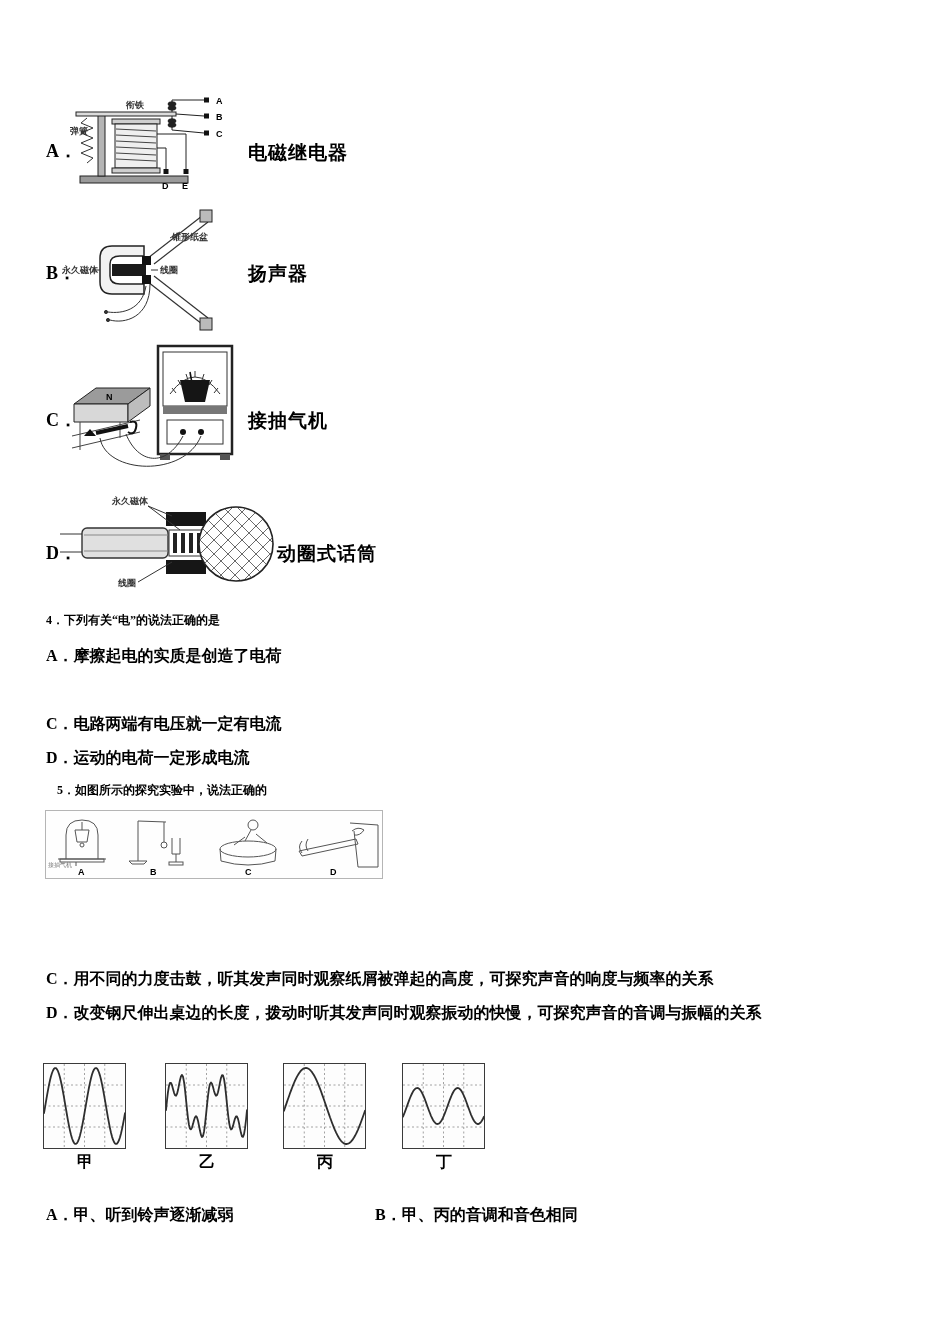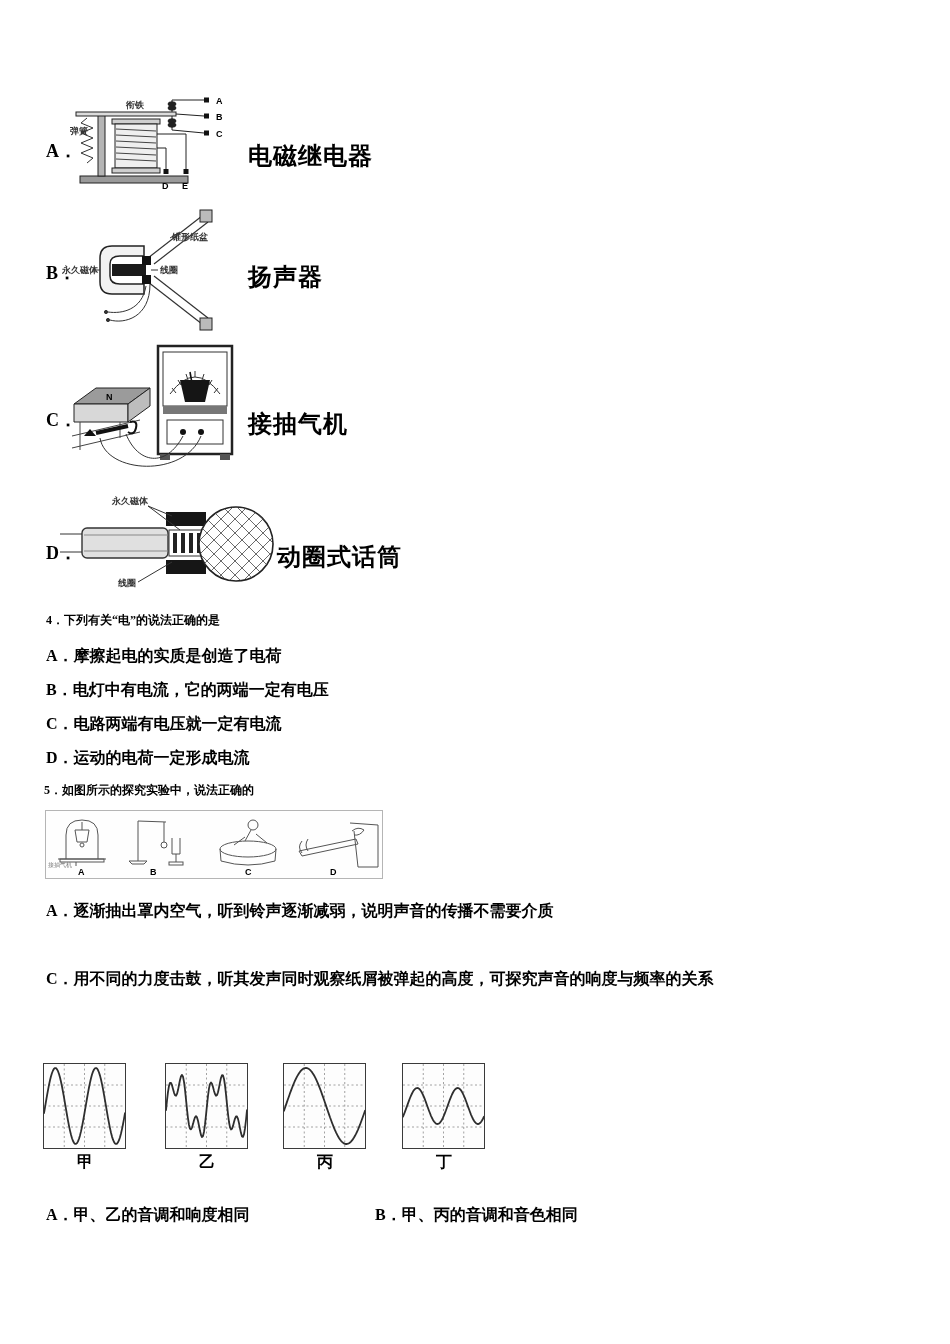--- a/index.html
+++ b/index.html
@@ -1,20 +1,20 @@
 <!DOCTYPE html>
 <html><head>
 <meta charset="utf-8">
 <style>
   html,body{margin:0;padding:0;background:#ffffff;}
   #page{position:relative;width:950px;height:1344px;background:#ffffff;overflow:hidden;
         font-family:"Liberation Serif","DejaVu Serif",serif;color:#000;}
   .abs{position:absolute;}
   .letter{font-size:18px;font-weight:bold;}
-  .caption{font-size:24px;font-weight:bold;letter-spacing:1px;}
+  .caption{font-size:19px;font-weight:bold;letter-spacing:1px;}
   .stem{font-size:12px;font-weight:bold;white-space:nowrap;}
   .opt{font-size:16px;font-weight:bold;white-space:nowrap;}
   .wavelabel{font-size:16px;font-weight:bold;text-align:center;}
   svg text{font-family:"Liberation Sans","DejaVu Sans",sans-serif;}
   .dlabel{font-size:9px;fill:#333;font-weight:bold;}
   .tlabel{font-size:9px;fill:#000;font-weight:bold;}
   .sketch{stroke:#555;fill:none;stroke-width:1;}
   svg.waveplot{border:1.6px solid #3a3a3a;background:#fdfdfd;display:block;}
   .gridline{stroke:#8a8a8a;stroke-width:0.8;stroke-dasharray:2,2.5;}
   .wave{fill:none;stroke:#2e2e2e;stroke-width:1.8;stroke-linejoin:round;stroke-linecap:round;}
@@ -230,25 +230,24 @@
       <line x1="88" y1="14" x2="112" y2="24"></line>
       <line x1="88" y1="14" x2="120" y2="38"></line>
     </g>
     <text class="dlabel" x="58" y="94">线圈</text>
     <line x1="78" y1="90" x2="112" y2="70" stroke="#333"></line>
   </svg>
   <div class="abs caption" style="left:277px;top:541px;">动圈式话筒</div>
 
   <div class="abs stem" style="left:46px;top:612px;">4．下列有关“电”的说法正确的是</div>
   <div class="abs opt" style="left:46px;top:646px;">A．摩擦起电的实质是创造了电荷</div>
-  <div class="abs opt" style="left:46px;top:680px;">B．电灯中有电流，它的两端一定有电压</div>
   <div class="abs opt" style="left:46px;top:714px;">C．电路两端有电压就一定有电流</div>
   <div class="abs opt" style="left:46px;top:748px;">D．运动的电荷一定形成电流</div>
 
-  <div class="abs stem" style="left:44px;top:782px;">5．如图所示的探究实验中，说法正确的</div>
+  <div class="abs stem" style="left:57px;top:782px;">5．如图所示的探究实验中，说法正确的</div>
   <svg class="abs figbox" style="left:45px;top:810px;" width="336" height="67" viewBox="0 0 336 67">
 
     <g class="sketch">
       <path d="M20,48 L20,24 Q20,9 36,9 Q52,9 52,24 L52,48"></path>
       <line x1="12" y1="48" x2="60" y2="48"></line>
       <rect x="14" y="48" width="44" height="3"></rect>
       <line x1="36" y1="11" x2="36" y2="19"></line>
       <path d="M29,19 L43,19 L41,31 L31,31 Z"></path>
       <circle cx="36" cy="34" r="2"></circle>
       <line x1="30" y1="51" x2="30" y2="55"></line>
@@ -277,22 +276,22 @@
       <path d="M304,12 L332,14 L332,56 L312,56 L308,20"></path>
       <path d="M253,40 L310,28 L312,33 L256,45 Z"></path>
       <path d="M256,30 q-5,6 0,12 M262,28 q-4,6 0,12"></path>
       <path d="M306,20 q6,-5 12,-1 q-4,6 -10,5"></path>
     </g>
     <text class="tlabel" x="32" y="64">A</text>
     <text class="tlabel" x="104" y="64">B</text>
     <text class="tlabel" x="199" y="64">C</text>
     <text class="tlabel" x="284" y="64">D</text>
   </svg>
-  <div class="abs opt" style="left:46px;top:901px;">A．逐渐抽出罩内空气，听到铃声逐渐减弱，说明声音的传播不需要介质</div>
   <div class="abs opt" style="left:46px;top:969px;text-align:center;">C．用不同的力度击鼓，听其发声同时观察纸屑被弹起的高度，可探究声音的响度与频率的关系</div>
+  <div class="abs opt" style="left:46px;top:1003px;">D．改变钢尺伸出桌边的长度，拨动时听其发声同时观察振动的快慢，可探究声音的音调与振幅的关系</div>
 
 
   <svg class="abs waveplot" style="left:43px;top:1063px;" width="81" height="84" viewBox="0 0 81 84">
       <g class="grid">
         <line x1="20.25" y1="0" x2="20.25" y2="84" class="gridline"></line>
         <line x1="0" y1="21" x2="81" y2="21" class="gridline"></line>
         <line x1="40.5" y1="0" x2="40.5" y2="84" class="gridline"></line>
         <line x1="0" y1="42" x2="81" y2="42" class="gridline"></line>
         <line x1="60.75" y1="0" x2="60.75" y2="84" class="gridline"></line>
         <line x1="0" y1="63" x2="81" y2="63" class="gridline"></line>
@@ -331,16 +330,16 @@
         <line x1="0" y1="63" x2="81" y2="63" class="gridline"></line>
       </g>
       <polyline class="wave" points="0,52.6 1,50.2 2,47.6 3,44.9 4,42.1 5,39.4 6,36.6 7,34.0 8,31.6 9,29.5 10,27.6 11,26.1 12,25.0 13,24.3 14,24.0 15,24.1 16,24.7 17,25.7 18,27.1 19,28.8 20,30.9 21,33.2 22,35.7 23,38.4 24,41.2 25,44.0 26,46.7 27,49.3 28,51.8 29,54.0 30,55.9 31,57.5 32,58.7 33,59.6 34,60.0 35,59.9 36,59.5 37,58.6 38,57.3 39,55.7 40,53.7 41,51.4 42,48.9 43,46.3 44,43.5 45,40.7 46,38.0 47,35.3 48,32.8 49,30.5 50,28.5 51,26.8 52,25.5 53,24.6 54,24.1 55,24.0 56,24.4 57,25.2 58,26.3 59,27.9 60,29.8 61,32.0 62,34.4 63,37.0 64,39.8 65,42.6 66,45.3 67,48.0 68,50.6 69,52.9 70,55.0 71,56.8 72,58.2 73,59.2 74,59.8 75,60.0 76,59.8 77,59.1 78,58.0 79,56.5 80,54.7 81,52.6"></polyline>
     </svg>
 
   <div class="abs wavelabel" style="left:43px;top:1152px;width:84px;">甲</div>
   <div class="abs wavelabel" style="left:165px;top:1152px;width:84px;">乙</div>
   <div class="abs wavelabel" style="left:283px;top:1152px;width:84px;">丙</div>
   <div class="abs wavelabel" style="left:402px;top:1152px;width:84px;">丁</div>
 
-  <div class="abs opt" style="left:46px;top:1205px;">A．甲、乙的音调和响度相同</div>
+  <div class="abs opt" style="left:46px;top:1205px;">A．甲、听到铃声逐渐减弱</div>
   <div class="abs opt" style="left:375px;top:1205px;">B．甲、丙的音调和音色相同</div>
 
 </div>
 
 </body></html>

